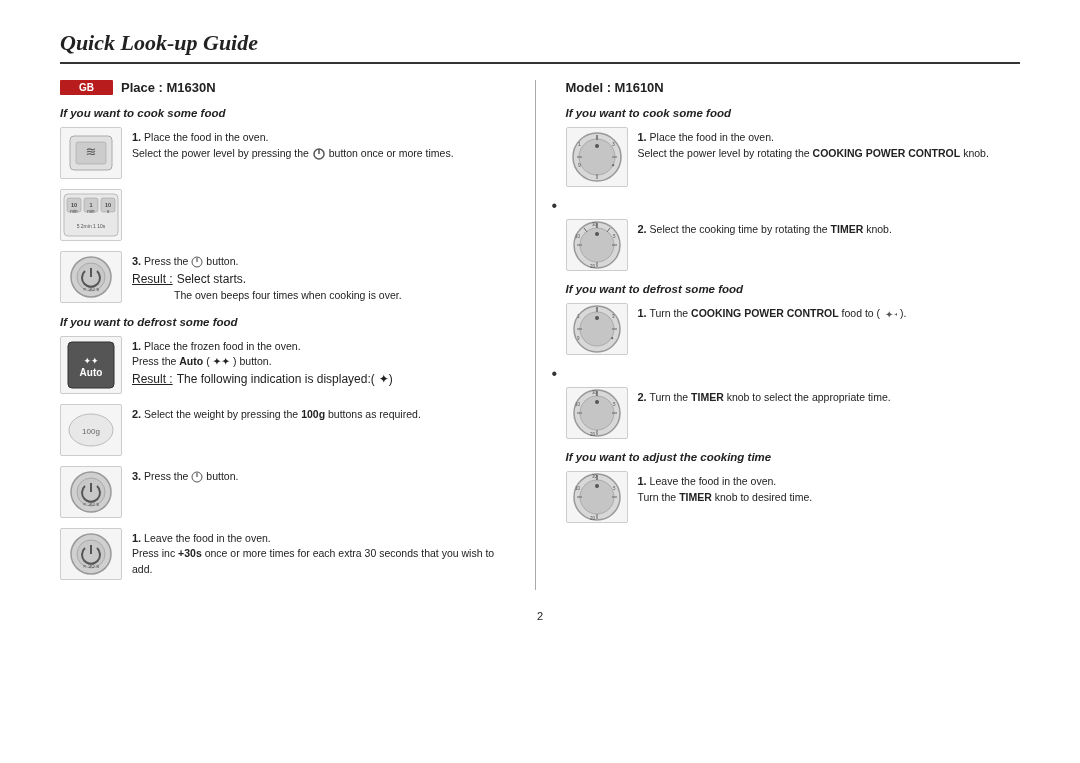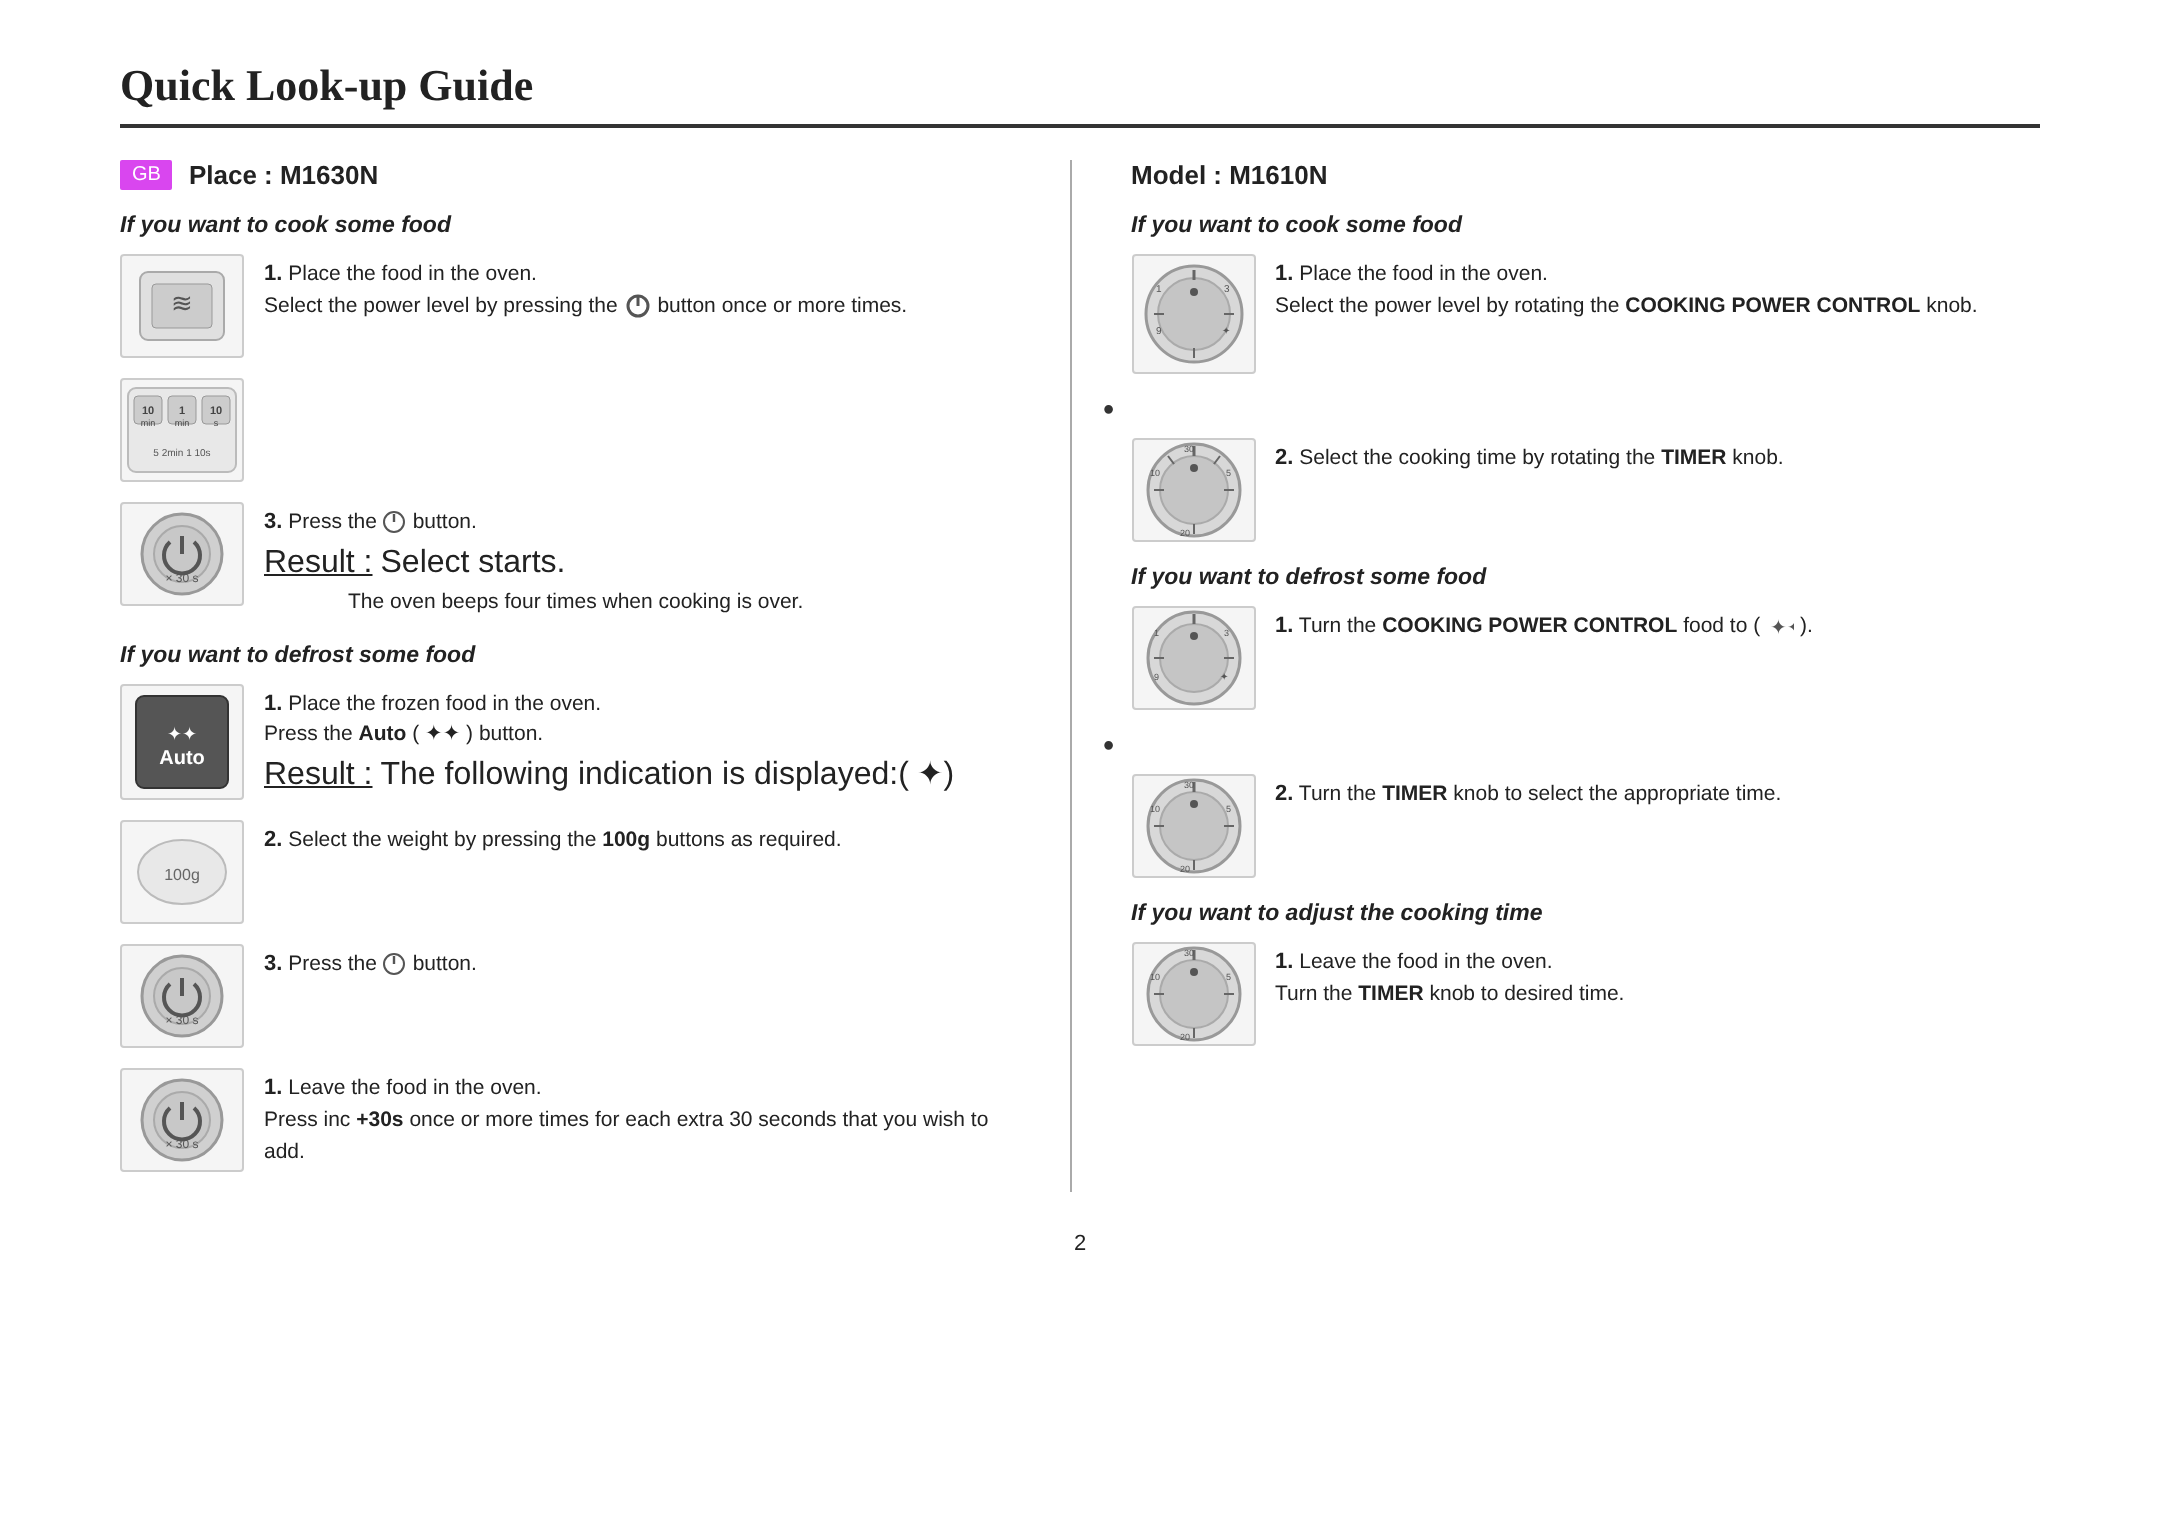--- a/index.html
+++ b/index.html
@@ -8,20 +8,21 @@
       font-family: Arial, Helvetica, sans-serif;
       font-size: 11px;
       color: #222;
       width: 1080px;
       min-height: 763px;
       padding: 30px 60px 30px 60px;
     }
 
     .page-title {
       font-size: 22px;
+      font-style: italic;
       font-weight: bold;
       border-bottom: 2px solid #333;
       padding-bottom: 6px;
       margin-bottom: 16px;
       font-family: Georgia, serif;
     }
 
     .two-col {
       display: flex;
       gap: 0;
@@ -38,25 +39,25 @@
       padding-left: 30px;
     }
 
     .model-header {
       display: flex;
       align-items: center;
       margin-bottom: 10px;
     }
 
     .gb-badge {
-      background: #d946ef;
+      background: #b91c1c;
       color: #fff;
       font-size: 10px;
-      font-weight: normal;
-      padding: 2px 6px;
+      font-weight: bold;
+      padding: 2px 19px;
       margin-right: 8px;
       border-radius: 1px;
     }
 
     .model-title {
       font-size: 13px;
       font-weight: bold;
     }
 
     .section-title {
@@ -91,21 +92,21 @@
     }
 
     .step-text {
       font-size: 10.5px;
       line-height: 1.5;
     }
 
     .result-line {
       display: flex;
       gap: 4px;
-      font-size: 16px;
+      font-size: 12px;
       line-height: 1.5;
     }
 
     .result-label {
       text-decoration: underline;
       white-space: nowrap;
     }
 
     b { font-weight: bold; }
 

